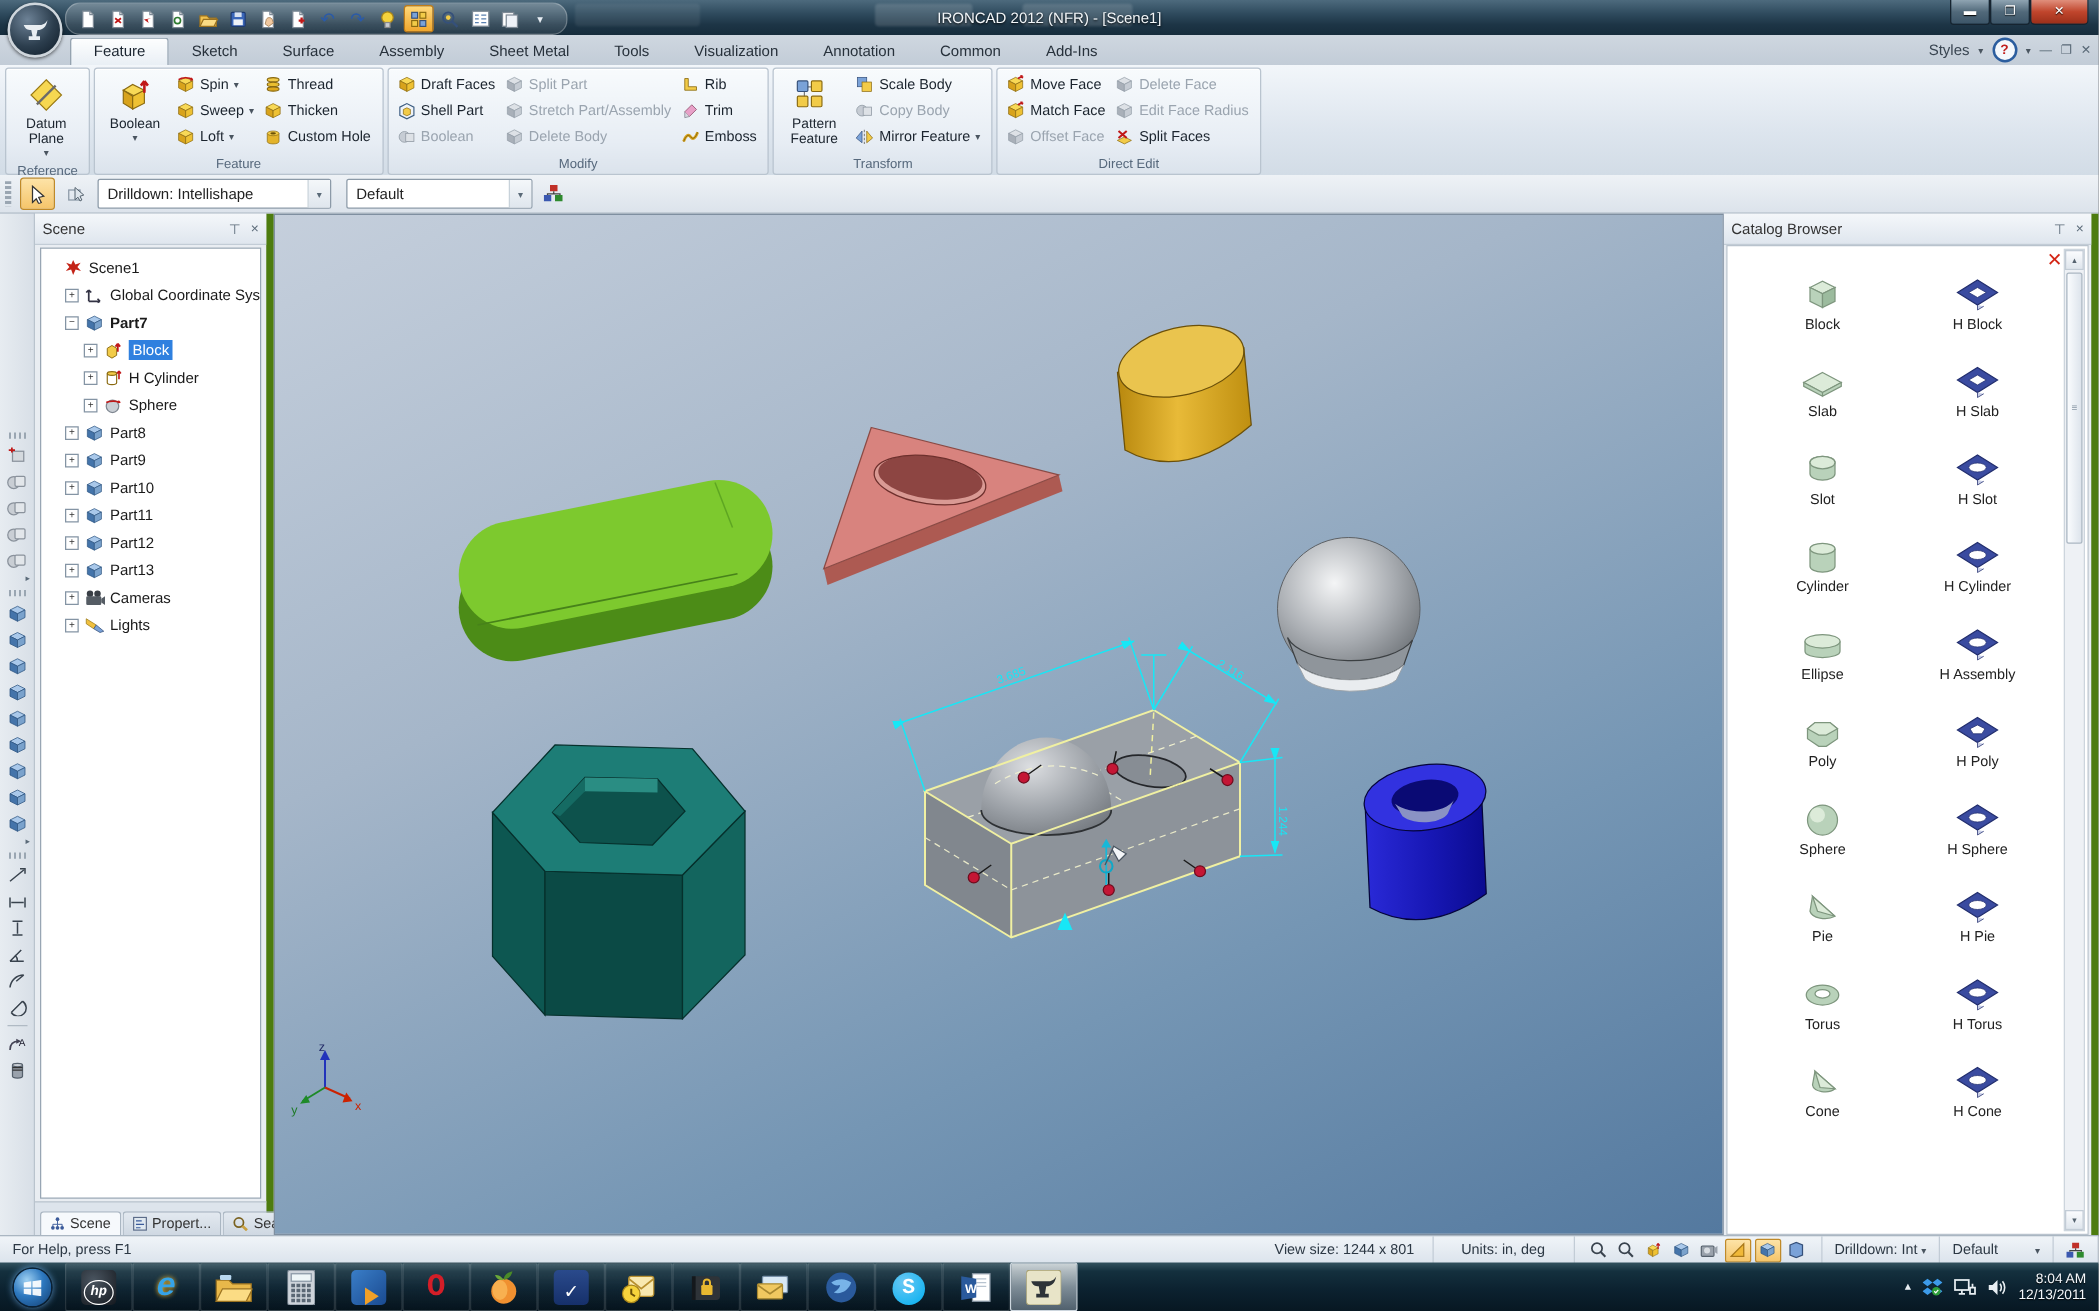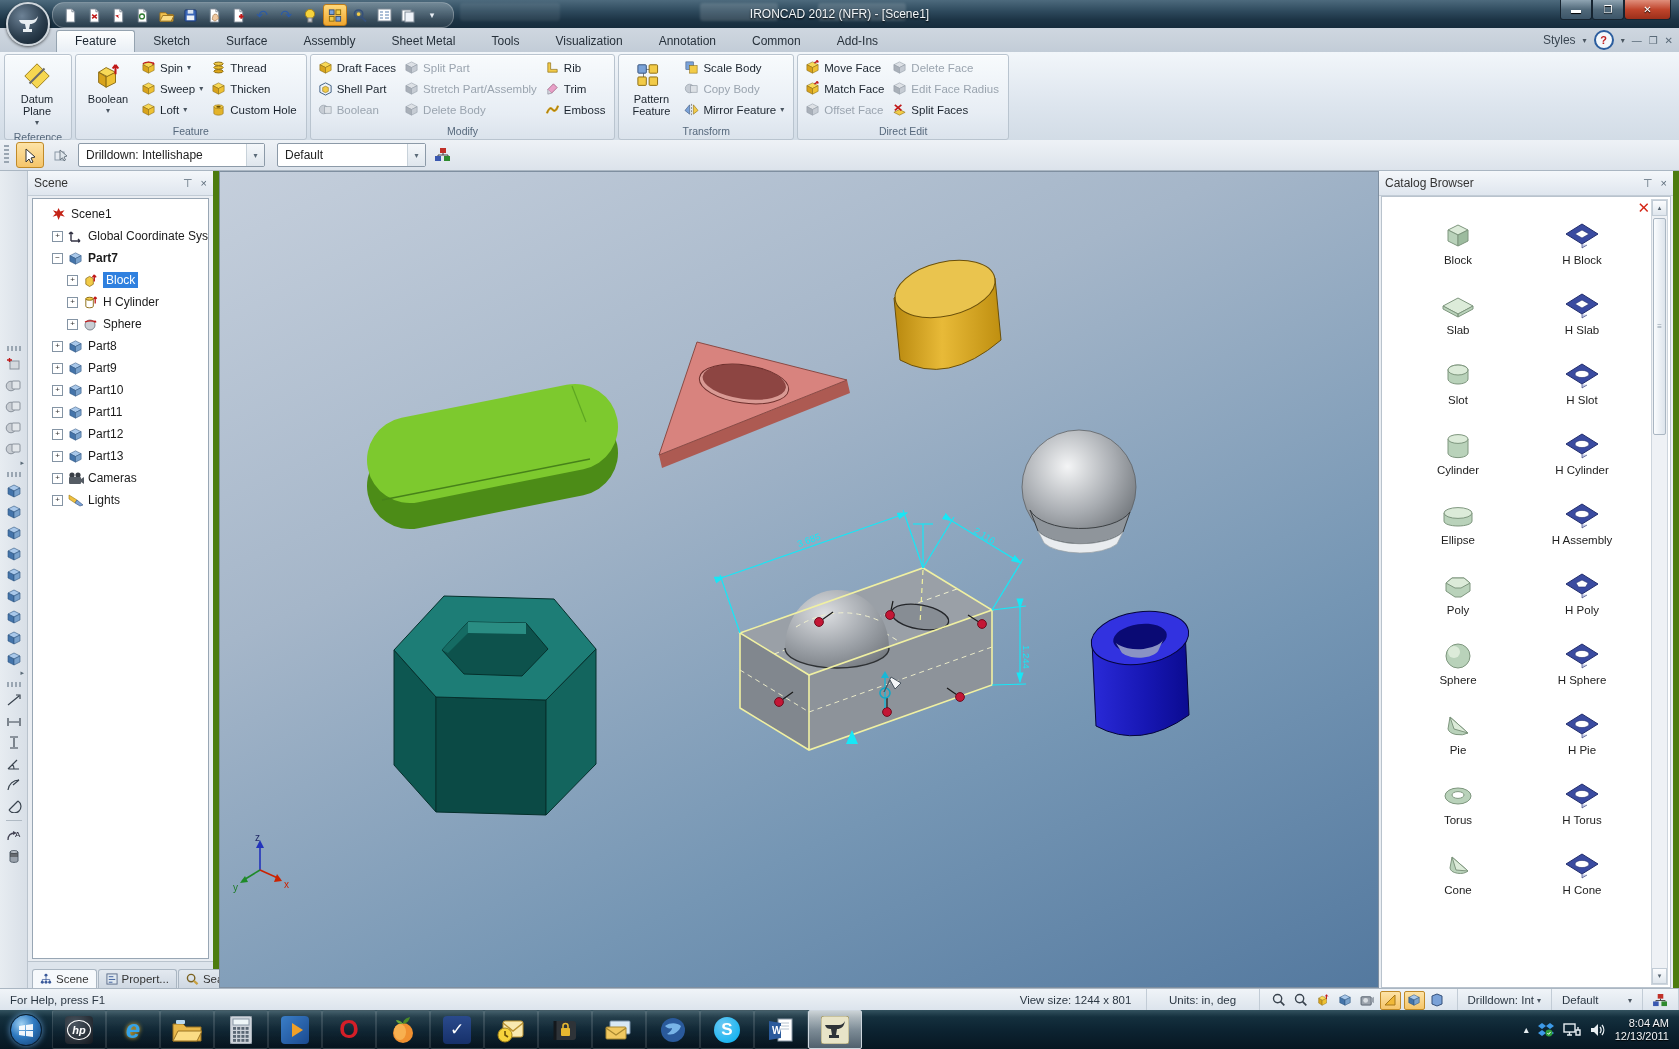--- a/index.html
+++ b/index.html
@@ -102,21 +102,21 @@
   .sic.lit{background:linear-gradient(#fde3a7,#f5c56a);border:1px solid #c08a28;}
   
   .taskbar{position:absolute;left:0;top:1010px;width:100%;height:39px;
     background:linear-gradient(180deg,#33525f 0%,#14303e 18%,#0c2230 55%,#071722 100%);display:flex;align-items:center;}
   .tb-start{width:52px;height:39px;display:flex;align-items:center;justify-content:center;}
   .orb{width:30px;height:30px;border-radius:50%;background:radial-gradient(circle at 35% 30%,#9ed0f2 0%,#2e79c0 45%,#123c6e 100%);
     border:1px solid #0a2034;box-shadow:0 0 6px rgba(120,190,255,.7);display:flex;align-items:center;justify-content:center;}
   .tb-btn{width:52px;height:37px;margin:1px 0;display:flex;align-items:center;justify-content:center;border-radius:2px;
     border:1px solid rgba(255,255,255,.12);background:linear-gradient(rgba(255,255,255,.10),rgba(255,255,255,.02) 50%,rgba(0,0,0,.15));}
   .tb-btn.activeapp{background:linear-gradient(rgba(255,255,255,.75),rgba(220,228,235,.55) 50%,rgba(170,185,200,.45));border-color:#cdd6de;}
-  .tb-ic{width:28px;height:28px;border-radius:4px;display:flex;align-items:center;justify-content:center;font-weight:bold;}
+  .tb-ic{width:28px;height:28px;border-radius:4px;display:flex;align-items:flex-end;justify-content:center;font-weight:bold;font-family:Liberation Mono, monospace;}
   .tray{margin-left:auto;display:flex;align-items:center;gap:9px;padding-right:10px;color:#fff;}
   .clock{text-align:right;font-size:11px;line-height:13px;color:#f2f6fa;text-shadow:0 1px 1px #000;}
   .traybtn{color:#e8eef2;font-size:10px;display:flex;align-items:center;}
   svg{display:block;}
   .dimtxt{font-size:9.5px;fill:#17e7f6;font-family:"Liberation Sans",sans-serif;}
 </style>
 </head>
 <body>
 
 <div id="app">

